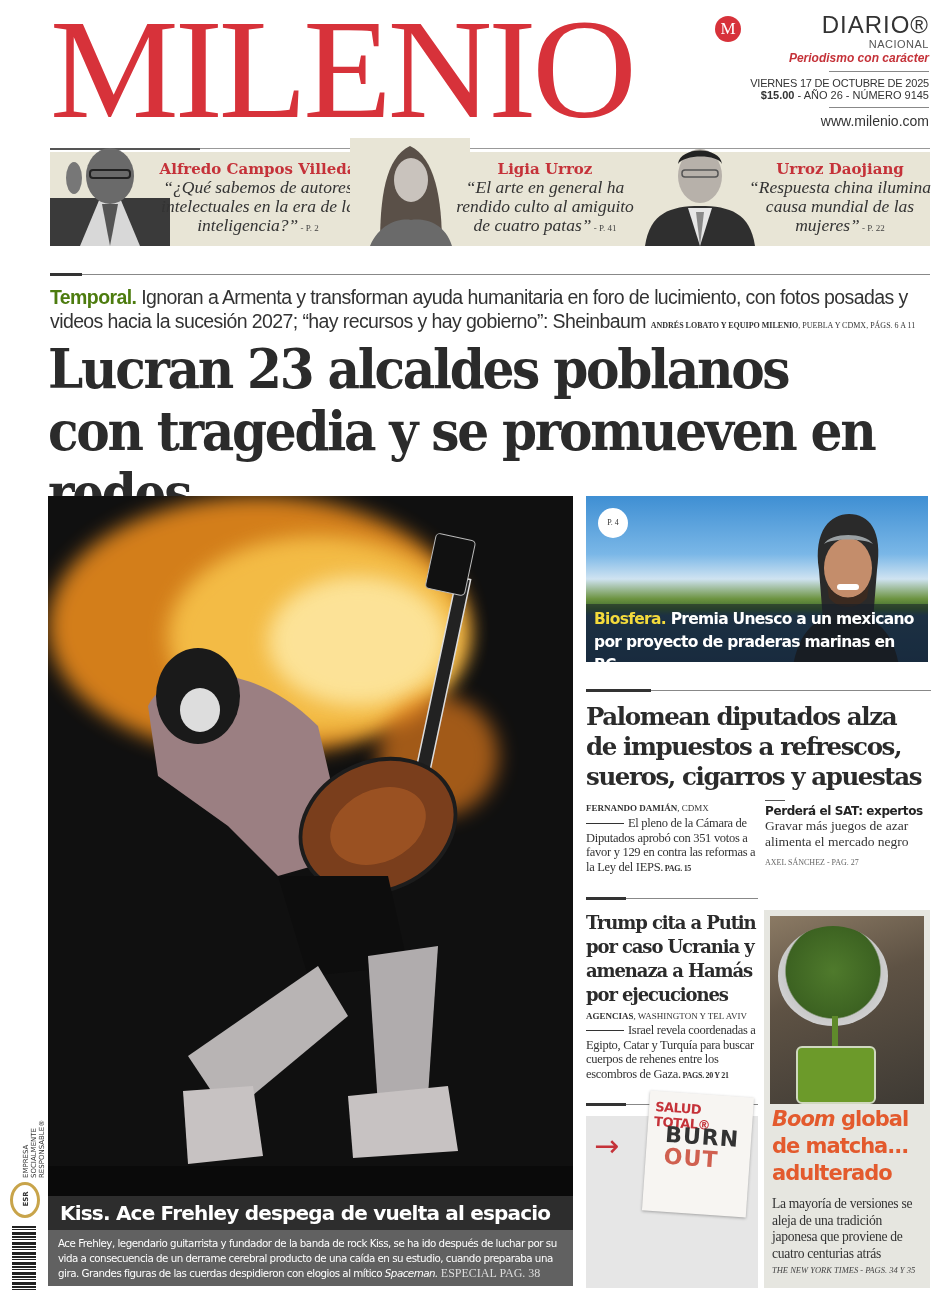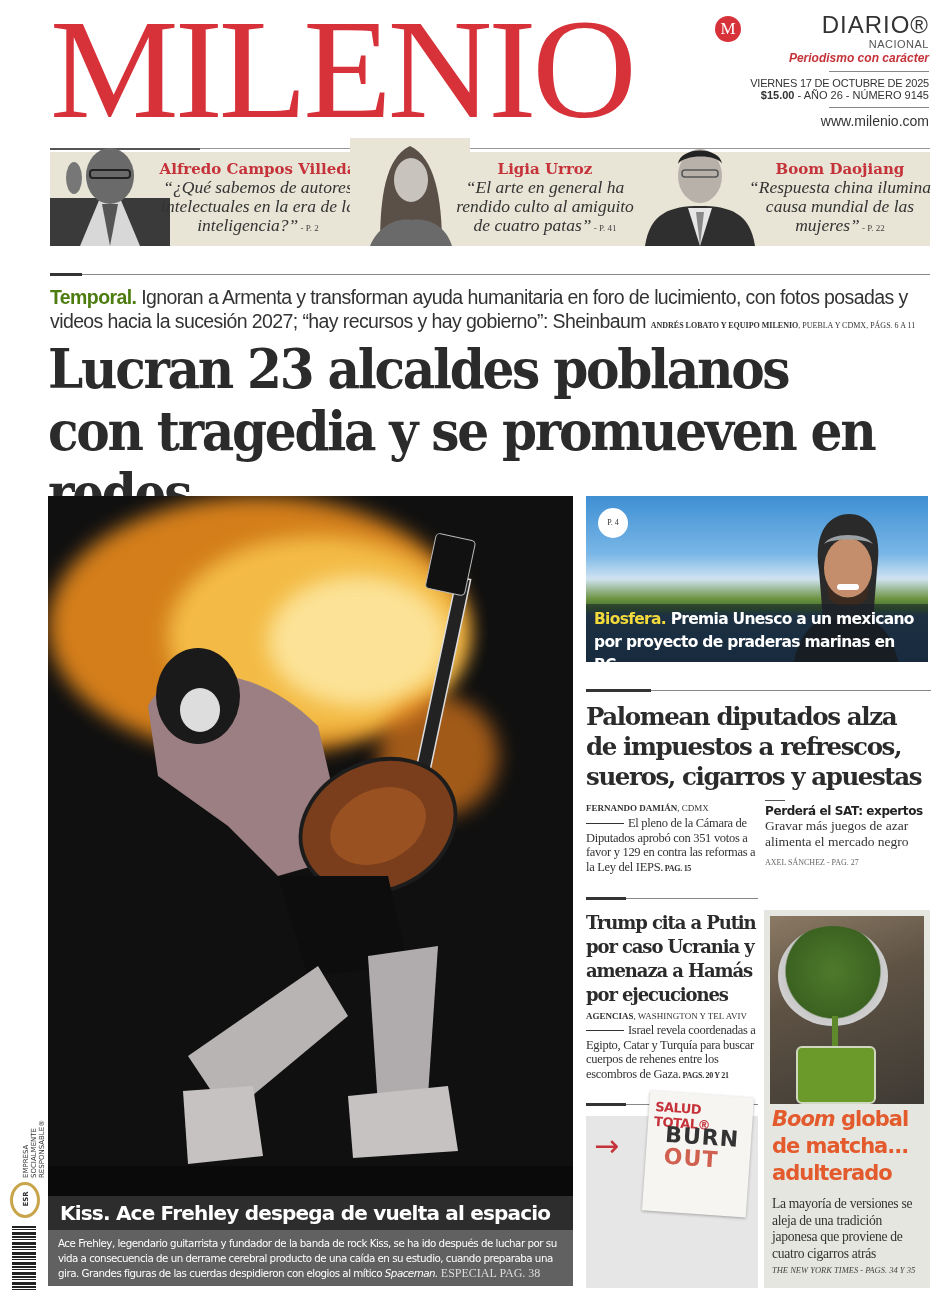--- a/index.html
+++ b/index.html
@@ -166,21 +166,21 @@
   <div class="col-item" style="left:590px;width:290px;">
     <svg class="col-photo" style="left:0;" viewBox="0 0 120 108">
       <path d="M5,108 C10,75 30,68 60,68 C90,68 110,75 115,108 Z" fill="#2f2f2f"></path>
       <polygon points="48,70 60,108 72,70" fill="#e6e6e6"></polygon>
       <polygon points="56,74 60,108 64,74" fill="#8a8a8a"></polygon>
       <ellipse cx="60" cy="38" rx="22" ry="27" fill="#b7b1aa"></ellipse>
       <path d="M38,26 C40,8 80,8 82,26 C78,16 44,16 38,26 Z" fill="#222"></path>
       <rect x="42" y="32" width="36" height="7" rx="3" fill="none" stroke="#555" stroke-width="1.5"></rect>
     </svg>
     <div class="col-text" style="left:105px;width:190px;">
-      <div class="col-name">Boom Daojiang</div>
+      <div class="col-name">Urroz Daojiang</div>
       <div class="col-quote"><span>“Respuesta china ilumina causa mundial de las mujeres”</span><span class="col-page"> - P. 22</span></div>
     </div>
   </div>
 </div>
 
 <div class="sep-line" style="left:50px;top:274px;width:880px;height:1px;background:#888;"></div>
 <div class="sep-accent" style="left:50px;top:273px;width:32px;"></div>
 
 <div class="kicker">
   <span class="tag">Temporal.</span><span> Ignoran a Armenta y transforman ayuda humanitaria en foro de lucimiento, con fotos posadas y videos hacia la sucesión 2027; “hay recursos y hay gobierno”: Sheinbaum </span><span class="credit"><b>Andrés Lobato y equipo Milenio</b><span>, Puebla y CDMX, Págs. 6 a 11</span></span>
@@ -272,21 +272,21 @@
   </div>
 </div>
 
 <div class="matcha">
   <div class="matcha-photo">
     <div class="matcha-bowl"></div>
     <div class="matcha-stream"></div>
     <div class="matcha-cup"></div>
   </div>
   <div class="matcha-head"><i>Boom</i><span> global de matcha... adulterado</span></div>
-  <div class="matcha-body">La mayoría de versiones se aleja de una tradición japonesa que proviene de cuatro cigarros atrás</div>
+  <div class="matcha-body">La mayoría de versiones se aleja de una tradición japonesa que proviene de cuatro centurias atrás</div>
   <div class="matcha-credit">THE NEW YORK TIMES - PAGS. 34 Y 35</div>
 </div>
 
 <div class="esr-text" style="left:22px;top:1178px;">EMPRESA SOCIALMENTE RESPONSABLE®</div>
 <div class="esr-logo">
     <span>ESR</span>
   </div>
 <div class="barcode"></div>
 
 </body></html>

